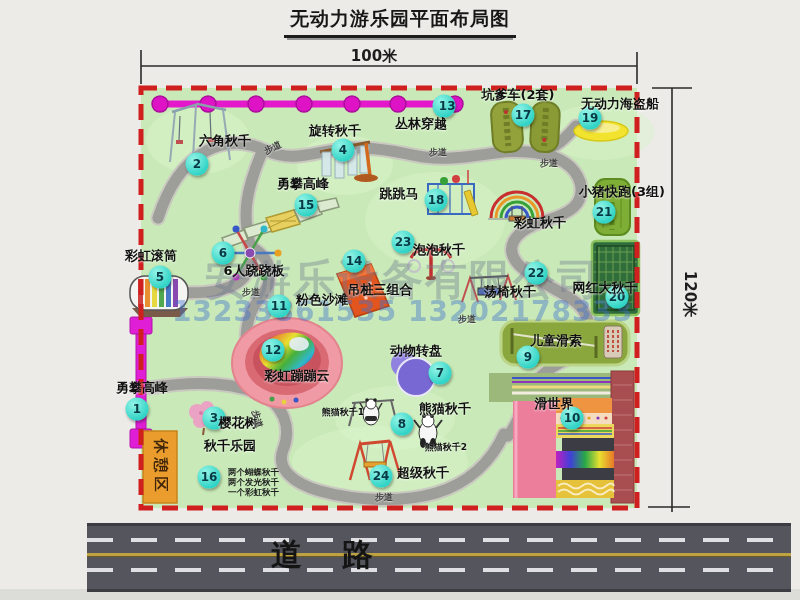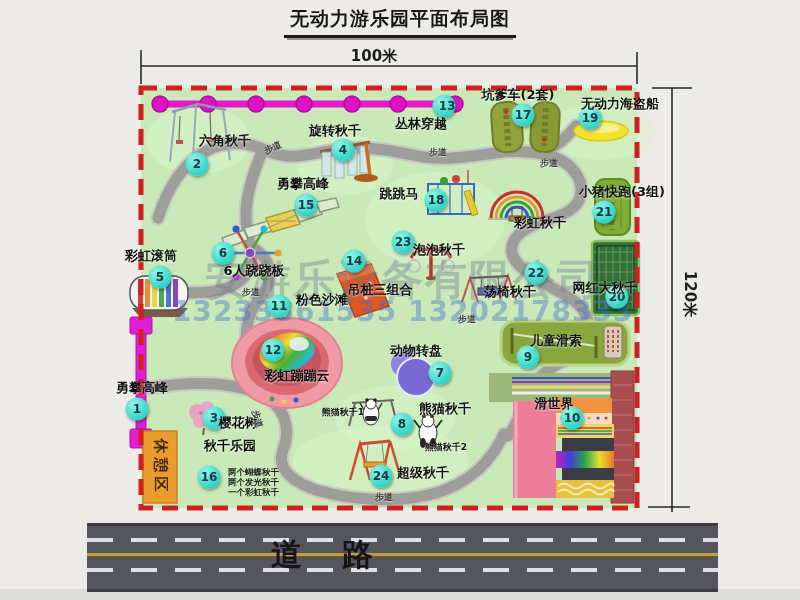--- a/index.html
+++ b/index.html
@@ -19,21 +19,21 @@
   .lbl.sm{font-size:9px;}
   .note{position:absolute;font-size:8.5px;font-weight:bold;color:#1d1d1d;white-space:nowrap;z-index:6;}
   .pd{position:absolute;font-size:9px;font-weight:bold;color:#3b3b3b;z-index:6;white-space:nowrap;
       transform:translate(-50%,-50%);text-shadow:0 1px 1px rgba(255,255,255,.6);}
   .rest{position:absolute;left:160px;top:467px;transform:translate(-50%,-50%) rotate(90deg);
         font-size:15px;font-weight:bold;color:#41260a;letter-spacing:4px;z-index:6;white-space:nowrap;}
   .wm-co{position:absolute;left:205px;top:252px;font-size:42px;font-weight:bold;
          color:rgba(108,118,142,.38);letter-spacing:2px;z-index:5;white-space:nowrap;}
   .wm-ph{position:absolute;left:172px;top:295px;font-size:28px;font-weight:bold;
          color:rgba(62,112,205,.42);letter-spacing:1px;z-index:5;white-space:nowrap;}
-  .road{position:absolute;left:87px;top:523px;width:631px;height:63px;background:#55555d;
+  .road{position:absolute;left:87px;top:523px;width:704px;height:63px;background:#55555d;
         border-top:3px solid #3c3c43;border-bottom:3px solid #3c3c43;z-index:4;}
   .dashline{position:absolute;left:0;width:100%;height:4px;
         background:repeating-linear-gradient(90deg,#e0e0e4 0 26px,transparent 26px 44px);}
   .yellowline{position:absolute;left:0;top:27px;width:100%;height:3px;background:#bda243;border-bottom:1px solid #6d5c22;}
   .road-label{position:absolute;left:255px;top:29px;transform:translate(-50%,-50%);
         font-size:31px;font-weight:bold;color:#141414;letter-spacing:40px;white-space:nowrap;}
   .belowroad{position:absolute;left:0;top:589px;width:800px;height:11px;background:#dcdcd8;z-index:3;}
 </style>
 </head>
 <body>

